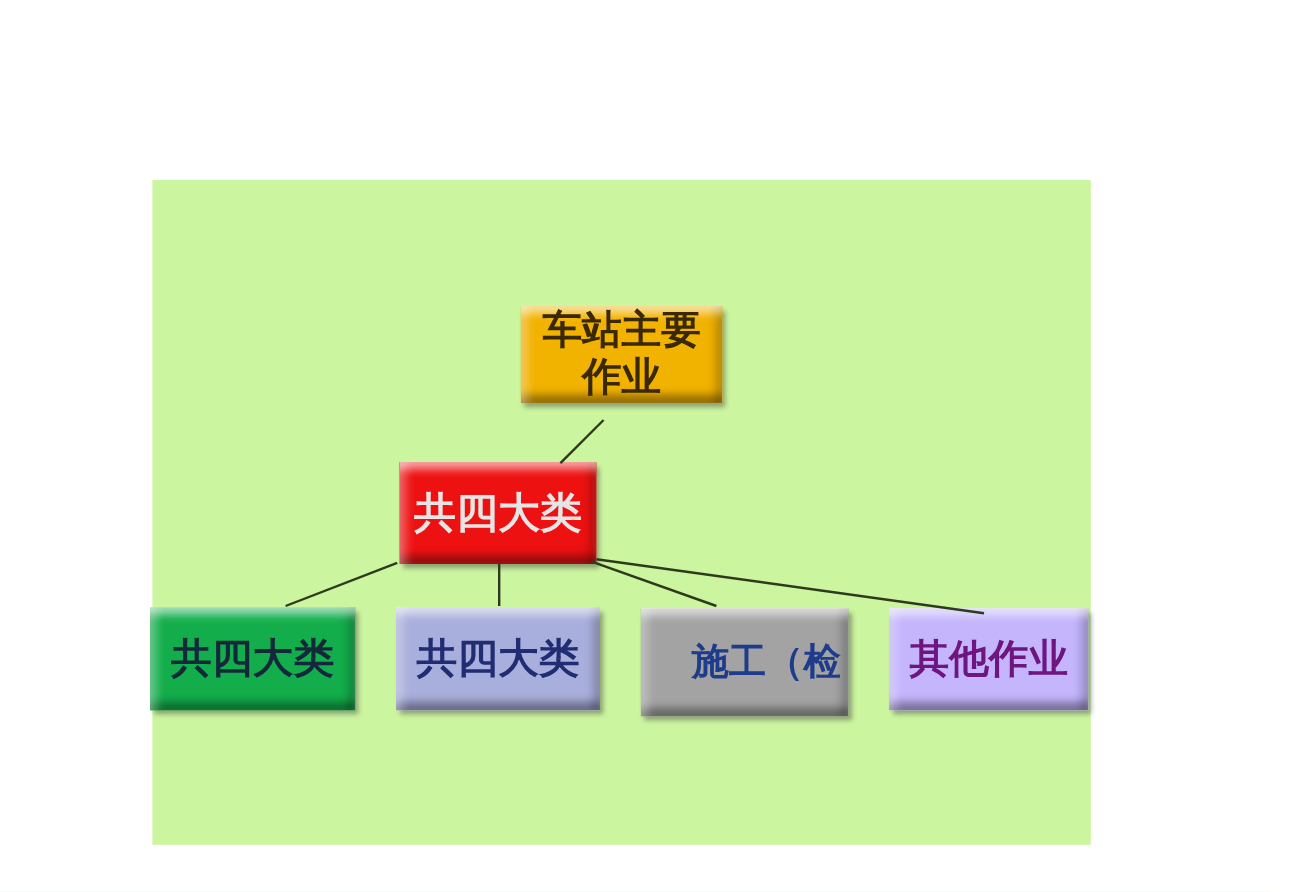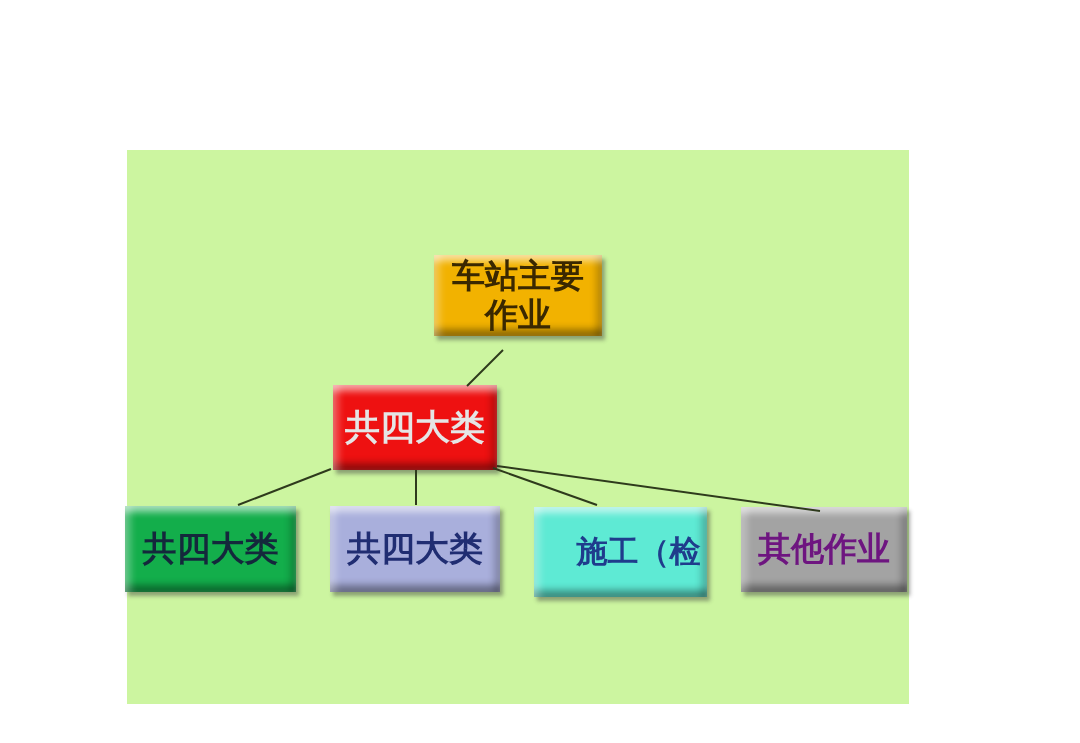--- a/index.html
+++ b/index.html
@@ -85,25 +85,25 @@
   </div>
 
   <div class="node node-leaf1" style="background: rgb(19, 174, 75); color: rgb(20, 40, 60);">
     <span class="line">共四大类</span>
   </div>
 
   <div class="node node-leaf2" style="background: rgb(169, 175, 220); color: rgb(32, 45, 114);">
     <span class="line">共四大类</span>
   </div>
 
-  <div class="node node-leaf3" style="background: #5eead4; color: rgb(31, 60, 140); padding-left: 36px;">
+  <div class="node node-leaf3" style="background: #a3a3a3; color: rgb(31, 60, 140); padding-left: 36px;">
     <span class="line">施工（检</span>
   </div>
 
-  <div class="node node-leaf4" style="background: #a3a3a3; color: rgb(110, 21, 128);">
+  <div class="node node-leaf4" style="background: #c4b5fd; color: rgb(110, 21, 128);">
     <span class="line">其他作业</span>
   </div>
 
   <svg class="connectors" viewBox="0 0 1080 743" xmlns="http://www.w3.org/2000/svg">
     <line x1="503" y1="350" x2="467" y2="386" stroke-width="2" stroke="#2E3A1C"></line>
     <line x1="331" y1="469" x2="238" y2="505" stroke-width="2" stroke="#2E3A1C"></line>
     <line x1="416" y1="470" x2="416" y2="505" stroke-width="2" stroke="#2E3A1C"></line>
     <line x1="493" y1="468" x2="597" y2="505" stroke-width="2" stroke="#2E3A1C"></line>
     <line x1="497" y1="466" x2="820" y2="511" stroke-width="2" stroke="#2E3A1C"></line>
   </svg>

